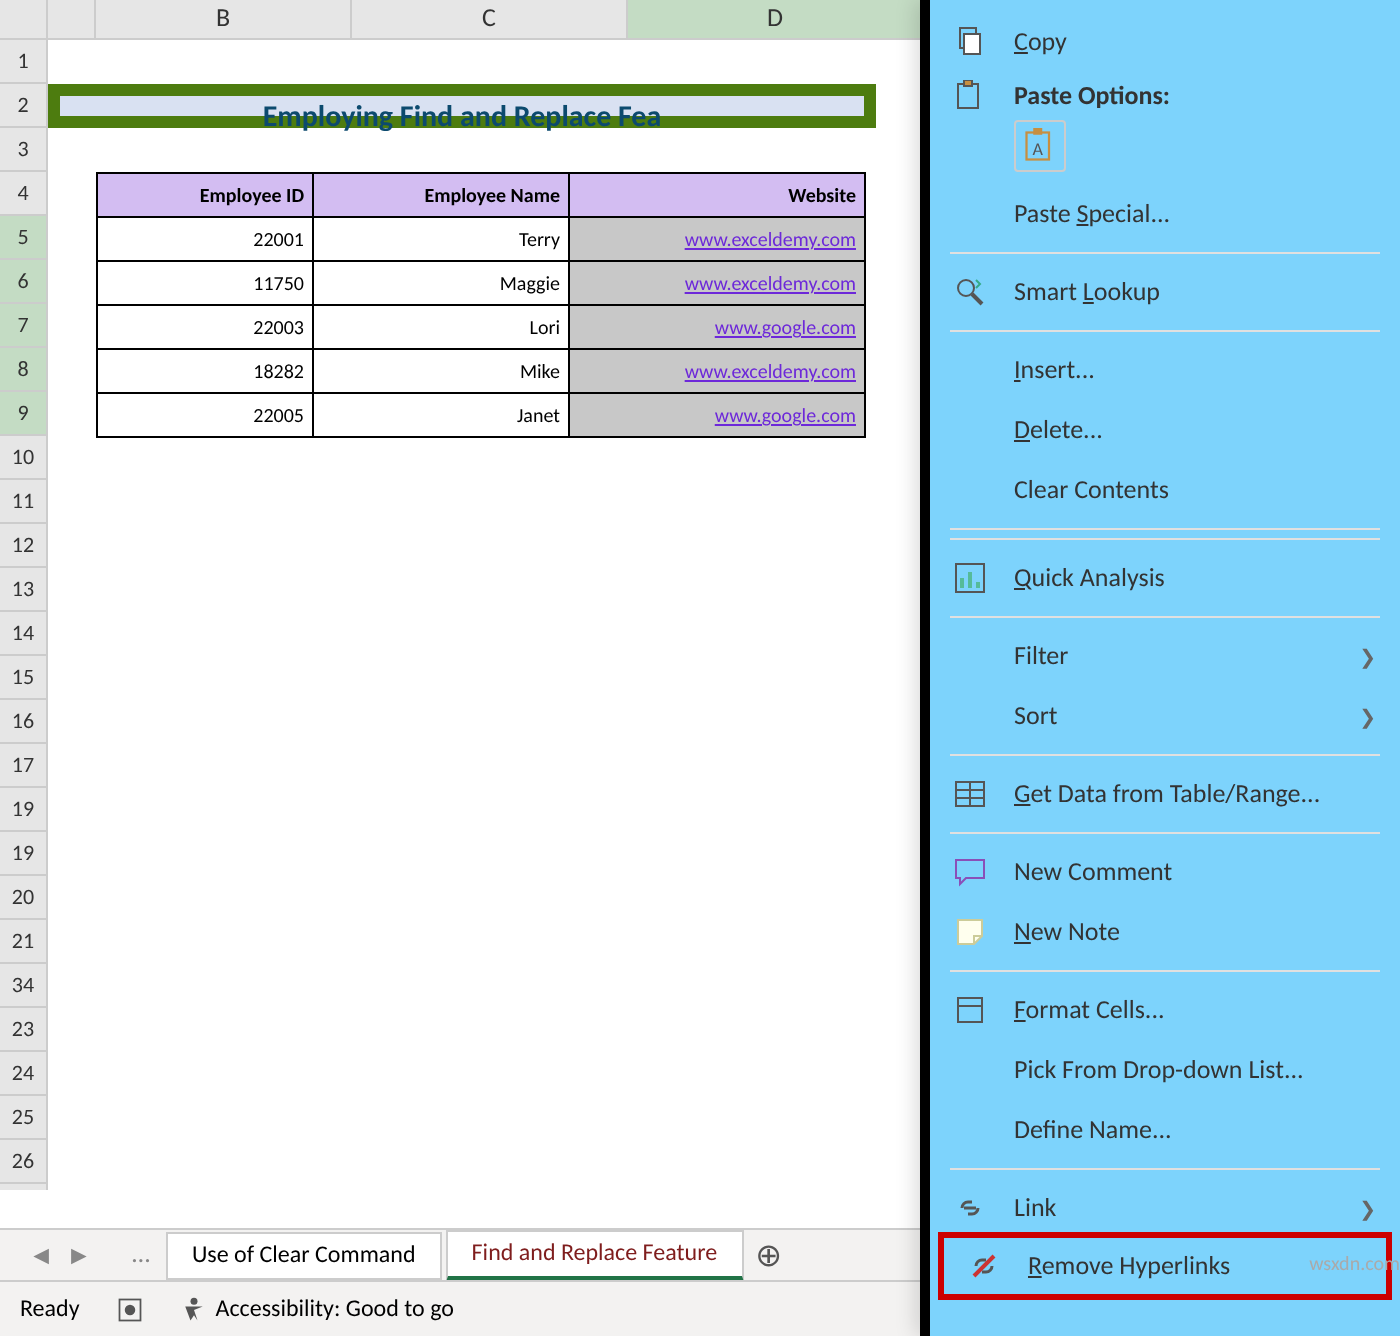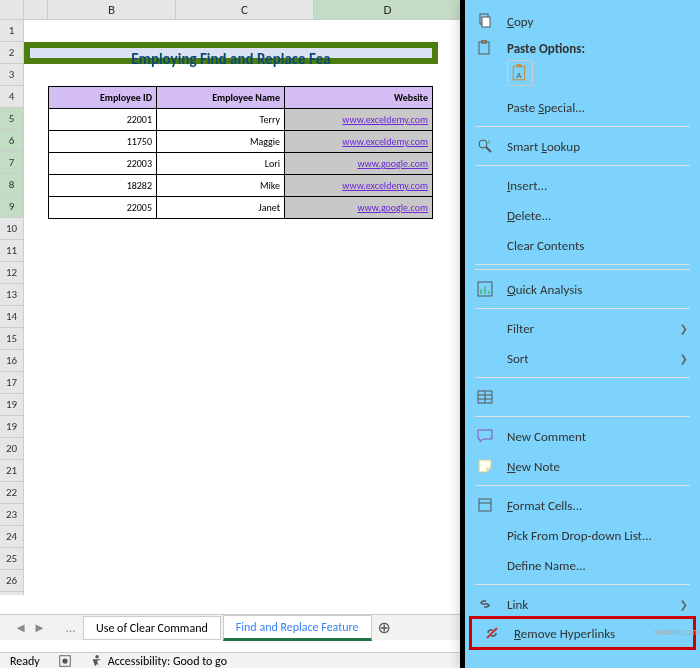--- a/index.html
+++ b/index.html
@@ -27,25 +27,25 @@
   .tbl th, .tbl td { border: 1px solid #000; height: 22px; text-align: right; font-size: 10px; padding: 0 4px; }
   .tbl th { background: #d3bdf2; font-weight: bold; }
   .tbl td.link { color: #6d28d9; text-decoration: underline; }
   .tbl td.sel { background: #c8c8c8; }
   .cB2 { width: 108px; } .cC2 { width: 128px; margin-top: 14px; } .cD2 { width: 148px; }
 
   
   .sheet-strip { position: absolute; bottom: 28px; left: 0; right: 0; height: 26px; background: #f3f2f1; border-top: 1px solid #ccc; display: flex; align-items: center; }
   .s-nav { width: 60px; display: flex; gap: 6px; justify-content: center; align-items: center; color: #888; }
   .tab { padding: 4px 12px; border: 1px solid #ccc; background: #fff; margin-left: 2px; font-size: 12px; }
-  .tab.active { border-bottom: 3px solid #217346; color: #3b82f6; font-weight: 500; }
+  .tab.active { border-bottom: 3px solid #217346; color: #7f1d1d; font-weight: 500; }
   .tab-plus { margin-left: 6px; color: #555; font-size: 16px; }
 
   
-  .status { position: absolute; bottom: 0; left: 0; right: 0; height: 16px; background: #f3f2f1; border-top: 1px solid #ccc; display: flex; align-items: center; padding: 0 10px; gap: 18px; font-size: 12px; }
+  .status { position: absolute; bottom: 0; left: 0; right: 0; height: 28px; background: #f3f2f1; border-top: 1px solid #ccc; display: flex; align-items: center; padding: 0 10px; gap: 18px; font-size: 12px; }
   .acc-ico { width: 14px; height: 14px; }
 
   
   .menu { position: absolute; top: 0; right: 0; width: 240px; height: 668px; background: #7dd3fc; border-left: 5px solid #000000; box-shadow: -2px 0 10px rgba(0,0,0,.15); padding: 6px 0; }
   .mi { display: flex; align-items: center; height: 30px; padding: 0 12px 0 10px; gap: 12px; color: #333; cursor: default; }
   .mi .ico { width: 20px; height: 20px; display: flex; align-items: center; justify-content: center; }
   .mi .lbl { flex: 1; font-size: 13px; }
   .mi .chev { font-size: 10px; color: #666; }
   .mi.hdr { font-weight: bold; height: 24px; justify-content: center; }
   .paste-opt-ico { width: 26px; height: 26px; border: 1px solid #ccc; display: flex; align-items: center; justify-content: center; margin-left: 42px; border-radius: 2px; }
@@ -82,21 +82,21 @@
     <div class="row-h">12</div>
     <div class="row-h">13</div>
     <div class="row-h">14</div>
     <div class="row-h">15</div>
     <div class="row-h">16</div>
     <div class="row-h">17</div>
     <div class="row-h">19</div>
     <div class="row-h">19</div>
     <div class="row-h">20</div>
     <div class="row-h">21</div>
-    <div class="row-h">22</div>
+    <div class="row-h">34</div>
     <div class="row-h">23</div>
     <div class="row-h">24</div>
     <div class="row-h">25</div>
     <div class="row-h">26</div>
   </div>
   <div class="cells">
     <div class="title-cell">Employing Find and Replace Fea</div>
     <table class="tbl">
       <tbody>
           <tr>
@@ -241,20 +241,21 @@
   <div class="sep"></div>
   <div class="mi">
     <span class="ico">
         <svg width="16" height="16" viewBox="0 0 16 16">
           <rect x="1" y="2" width="14" height="12" fill="none" stroke="#555"></rect>
           <line x1="1" y1="6" x2="15" y2="6" stroke="#555"></line>
           <line x1="1" y1="10" x2="15" y2="10" stroke="#555"></line>
           <line x1="8" y1="2" x2="8" y2="14" stroke="#555"></line>
         </svg>
       </span>
+    <span class="lbl"><span class="ul">G</span>et Data from Table/Range...</span>
   </div>
   <div class="sep"></div>
   <div class="mi">
     <span class="ico">
         <svg width="16" height="16" viewBox="0 0 16 16">
           <path d="M1 2 H15 V11 H6 L3 14 V11 H1 Z" fill="none" stroke="#8a4fb8"></path>
         </svg>
       </span>
     <span class="lbl">New Comment</span>
   </div>

